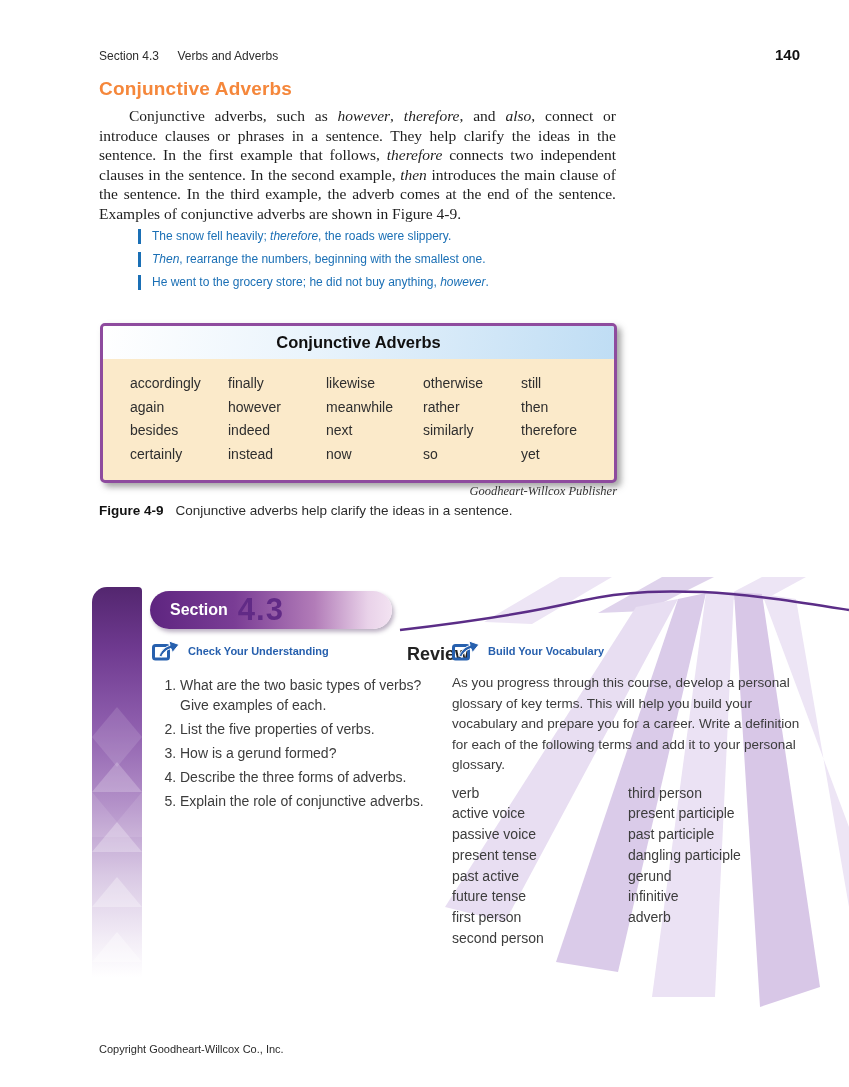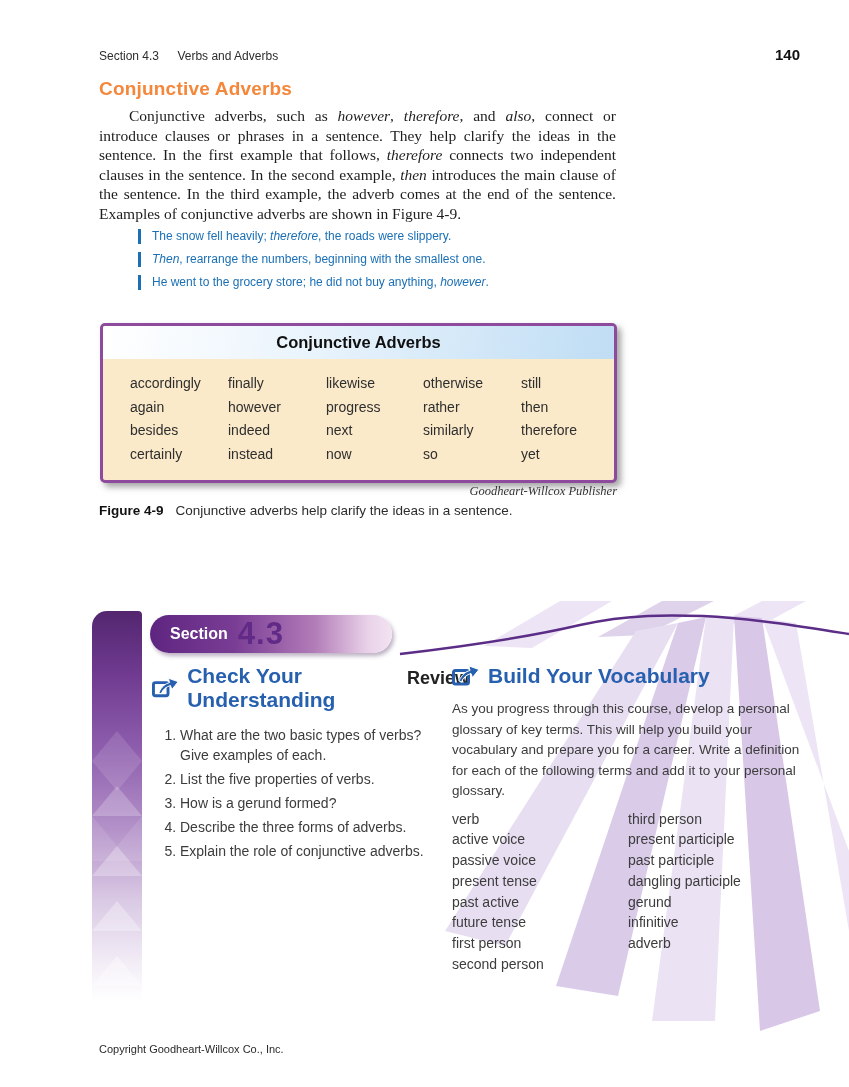--- a/index.html
+++ b/index.html
@@ -56,21 +56,21 @@
   }
   .figure-credit {
     position:absolute; top:484px; left:100px; width:517px; text-align:right;
     font-family:"Liberation Serif", serif; font-style:italic;
     font-size:12.5px; color:#333;
   }
   .figure-caption { position:absolute; top:503px; left:99px; font-size:13.5px; color:#2c2c2c; }
   .figure-caption .cap-label { font-weight:bold; color:#111; margin-right:12px; }
 
   
-  .review { position:absolute; top:601px; left:0; width:794px; height:485px; }
+  .review { position:absolute; top:577px; left:0; width:794px; height:485px; }
   .review-art { position:absolute; top:0; left:0; }
 
   .strip {
     position:absolute; top:10px; left:92px; width:50px; height:390px;
     border-top-left-radius:15px; border-top-right-radius:4px;
     background:linear-gradient(180deg,#53266F 0%, #6F3A90 16%, #8F5FAE 36%,
                #B492C9 56%, #D9C9E4 74%, #F2ECF6 90%, #ffffff 100%);
   }
   .strip svg { position:absolute; top:0; left:0; }
 
@@ -79,21 +79,21 @@
     border-radius:19px; padding-left:20px;
     display:flex; align-items:center;
     background:linear-gradient(90deg,#5E2580 0%, #7A3D95 35%, #B27CB8 68%, #E9D2E9 90%, #F3E3F2 100%);
     box-shadow:2px 3px 4px rgba(60,30,80,.35);
   }
   .section-pill .pill-word { font-size:16px; font-weight:bold; color:#ffffff; }
   .section-pill .pill-number { font-size:31px; font-weight:bold; color:#612A86; margin-left:10px; letter-spacing:1px; }
   .review-title { position:absolute; top:21px; left:407px; font-size:18px; font-weight:bold; color:#222;margin-top:46px; }
 
   .col-heading { display:flex; align-items:center; gap:9px; }
-  .col-heading .hd-text { font-size:21px; font-weight:bold; color:#2760AE; }
+  .col-heading .hd-text { font-size:11px; font-weight:bold; color:#2760AE; }
 
   .check-col { position:absolute; top:63px; left:152px; width:296px; }
   .check-col ol { margin:13px 0 0 0; padding-left:28px; }
   .check-col li { font-size:14px; line-height:20px; color:#3c3c3c; margin-bottom:4px; }
 
   .vocab-col { position:absolute; top:63px; left:452px; width:366px; }
   .vocab-intro { margin-top:11px; font-size:13.5px; line-height:20.5px; color:#3c3c3c; }
   .vocab-lists { display:flex; margin-top:7px; }
   .vocab-list { width:176px; }
   .vocab-list + .vocab-list { width:auto; }
@@ -130,21 +130,21 @@
         <div class="t-row">
           <span>accordingly</span>
           <span>finally</span>
           <span>likewise</span>
           <span>otherwise</span>
           <span>still</span>
         </div>
         <div class="t-row">
           <span>again</span>
           <span>however</span>
-          <span>progress</span>
+          <span>meanwhile</span>
           <span>rather</span>
           <span>then</span>
         </div>
         <div class="t-row">
           <span>besides</span>
           <span>indeed</span>
           <span>next</span>
           <span>similarly</span>
           <span>therefore</span>
         </div>

